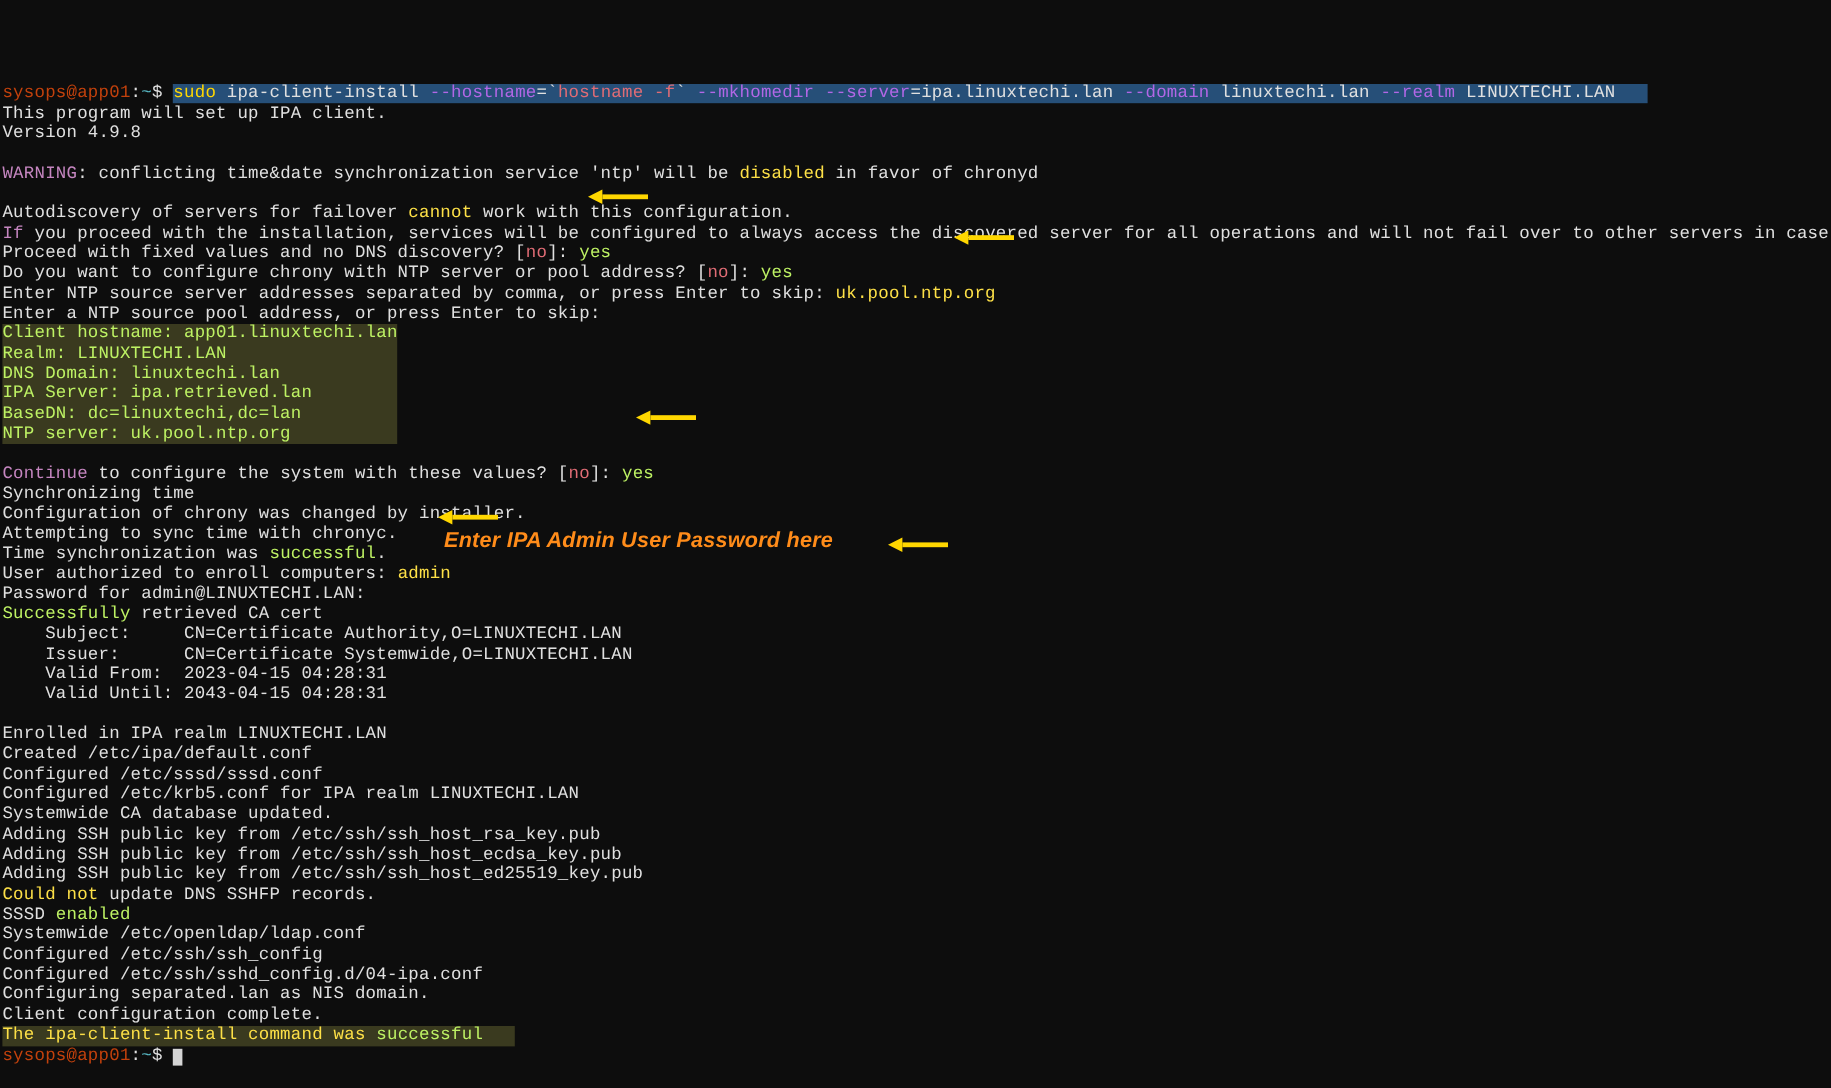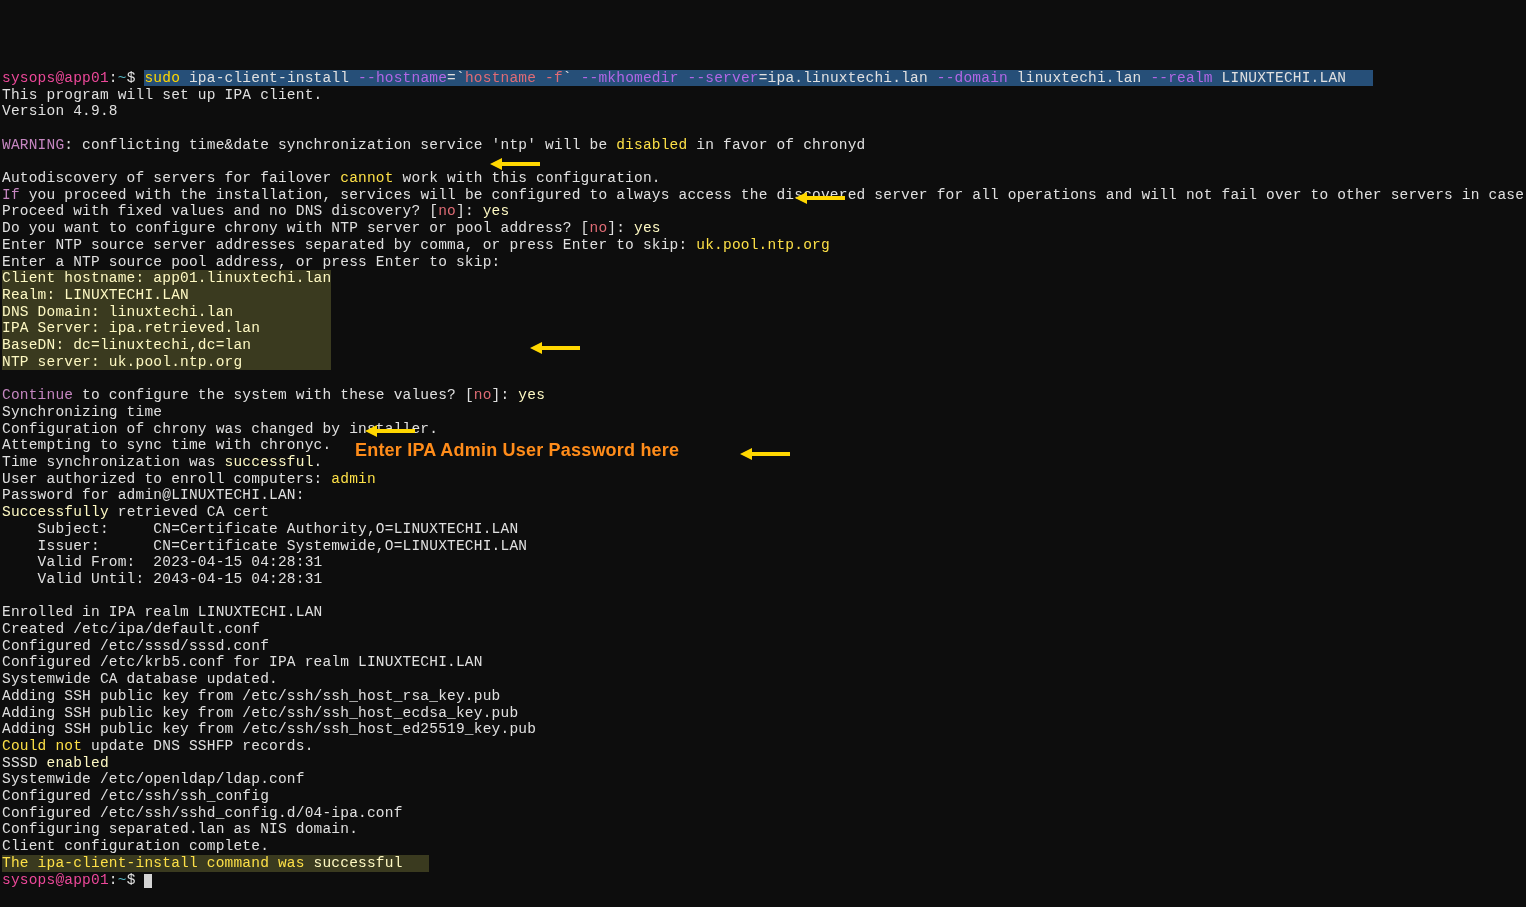--- a/index.html
+++ b/index.html
@@ -6,22 +6,22 @@
     background-color: #0d0d0d;
     color: #e0e0e0;
     font-family: 'Consolas', 'Monaco', 'Courier New', monospace;
     font-size: 14.5px;
     line-height: 16.7px;
     margin: 0;
     padding: 3px 2px;
     white-space: pre;
     letter-spacing: 0.2px;
   }
-  .green { color: #ec4899; }
-  .teal { color: #fef9c3; }
+  .green { color: #c2410c; }
+  .teal { color: #bef264; }
   .magenta { color: #c586c0; }
   .yellow { color: #fde047; }
   .brightyellow { color: #ffd700; }
   .cyan { color: #56b6c2; }
   .salmon { color: #e06c75; }
   .purple { color: #b267e6; }
   .olive-bg { background-color: #3a3a1f; display:inline-block; }
   .annotation { 
     color: #ff8c1a; 
     font-family: Arial, sans-serif; 
@@ -114,16 +114,16 @@
 <span>Client configuration complete.</span>
 <span class="olive-bg"><span class="yellow">The ipa-client-install command was </span><span class="teal">successful</span>   </span>
 <span class="green">sysops@app01</span><span>:</span><span class="cyan">~</span><span>$ </span><span class="cursor"></span></div>
 
 <div class="arrow-left" style="top:158px; left:490px;"><div class="shaft"></div><div class="head"></div></div>
 <div class="arrow-left" style="top:192px; left:795px;"><div class="shaft"></div><div class="head"></div></div>
 <div class="arrow-left" style="top:342px; left:530px;"><div class="shaft"></div><div class="head"></div></div>
 <div class="arrow-left" style="top:425px; left:365px;"><div class="shaft"></div><div class="head"></div></div>
 <div class="arrow-left" style="top:448px; left:740px;"><div class="shaft"></div><div class="head"></div></div>
 
-<div class="annotation" style="top:442px; left:355px;">Enter IPA Admin User Password here</div>
+<div class="annotation" style="top:442px; left:370px;font-style:italic;">Enter IPA Admin User Password here</div>
 
 
 
 
 </body></html>

